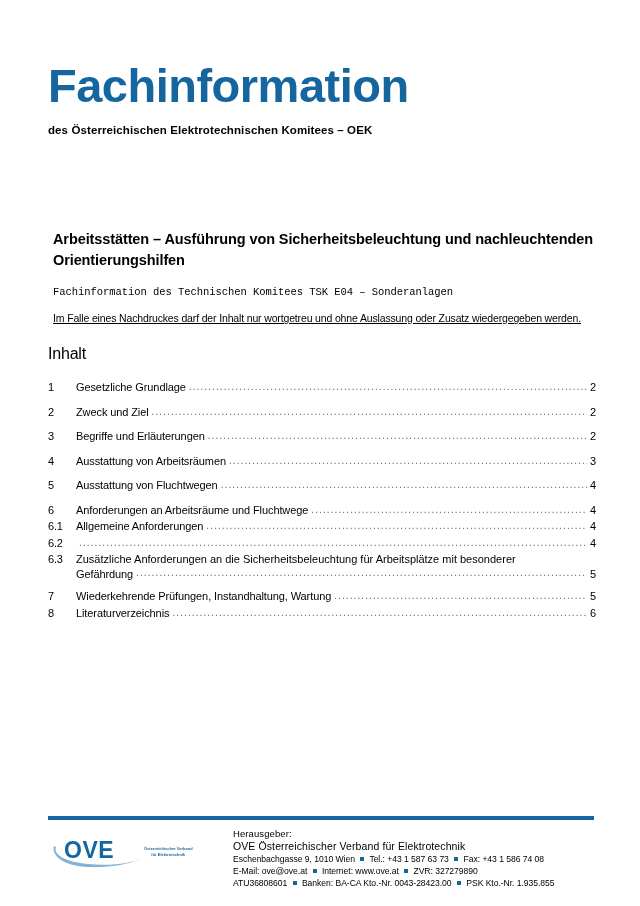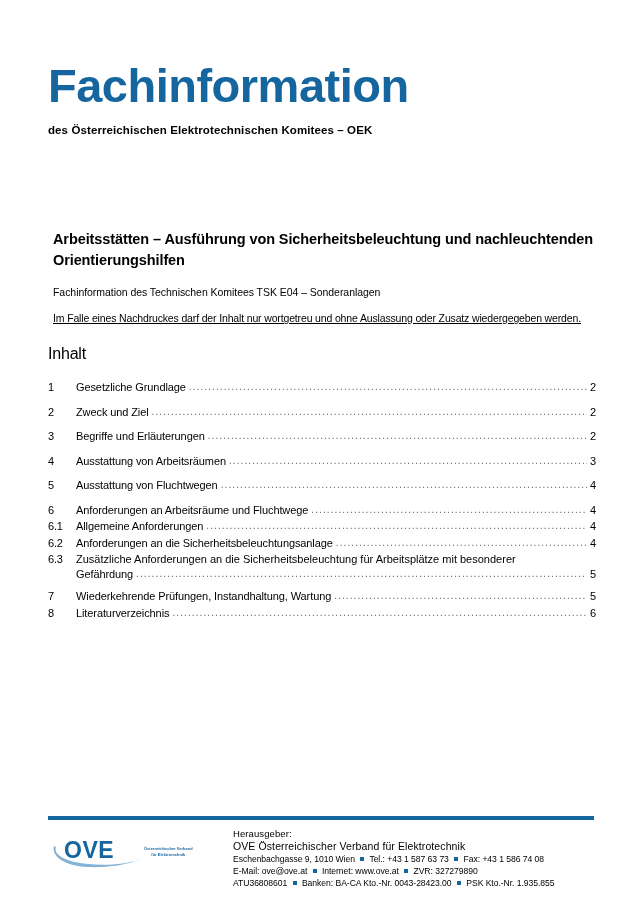--- a/index.html
+++ b/index.html
@@ -54,20 +54,21 @@
     font-weight: bold;
     line-height: 1.42;
     margin: 0;
     letter-spacing: -0.1px;
   }
   .doc-subtitle {
     margin-top: 16px;
     font-size: 10.5px;
     font-weight: normal;
     letter-spacing: -0.05px;
+    font-family: Liberation Mono, monospace;
   }
   .doc-note {
     margin-top: 14px;
     font-size: 10.5px;
     font-weight: normal;
     letter-spacing: -0.15px;
     text-decoration: underline;
   }
 
   
@@ -272,30 +273,29 @@
           <span class="toc-num">6.1</span>
           <span class="toc-body">
             <span class="toc-text">Allgemeine Anforderungen</span>
             <span class="toc-leader">....................................................................................................................................................................................................................................................................</span>
             <span class="toc-page">4</span>
           </span>
         </div>
         <div class="toc-row tight">
           <span class="toc-num">6.2</span>
           <span class="toc-body">
-            <span class="toc-text">Anforderungen an die Sicherheitsbeleuchtungsanlage</span>
             <span class="toc-leader">....................................................................................................................................................................................................................................................................</span>
             <span class="toc-page">4</span>
           </span>
         </div>
         <div class="toc-row tight">
           <span class="toc-num">6.3</span>
           <span class="toc-body" style="display: block;">
             <div>Zusätzliche Anforderungen an die Sicherheitsbeleuchtung für Arbeitsplätze mit besonderer</div>
-            <div style="display: flex; align-items: flex-end;">
+            <div style="display: flex; align-items: center;">
               <span class="toc-text">Gefährdung</span>
               <span class="toc-leader">....................................................................................................................................................................................................................................................................</span>
               <span class="toc-page">5</span>
             </div>
           </span>
         </div>
         <div class="toc-row tight gap-above">
           <span class="toc-num">7</span>
           <span class="toc-body">
             <span class="toc-text">Wiederkehrende Prüfungen, Instandhaltung, Wartung</span>

